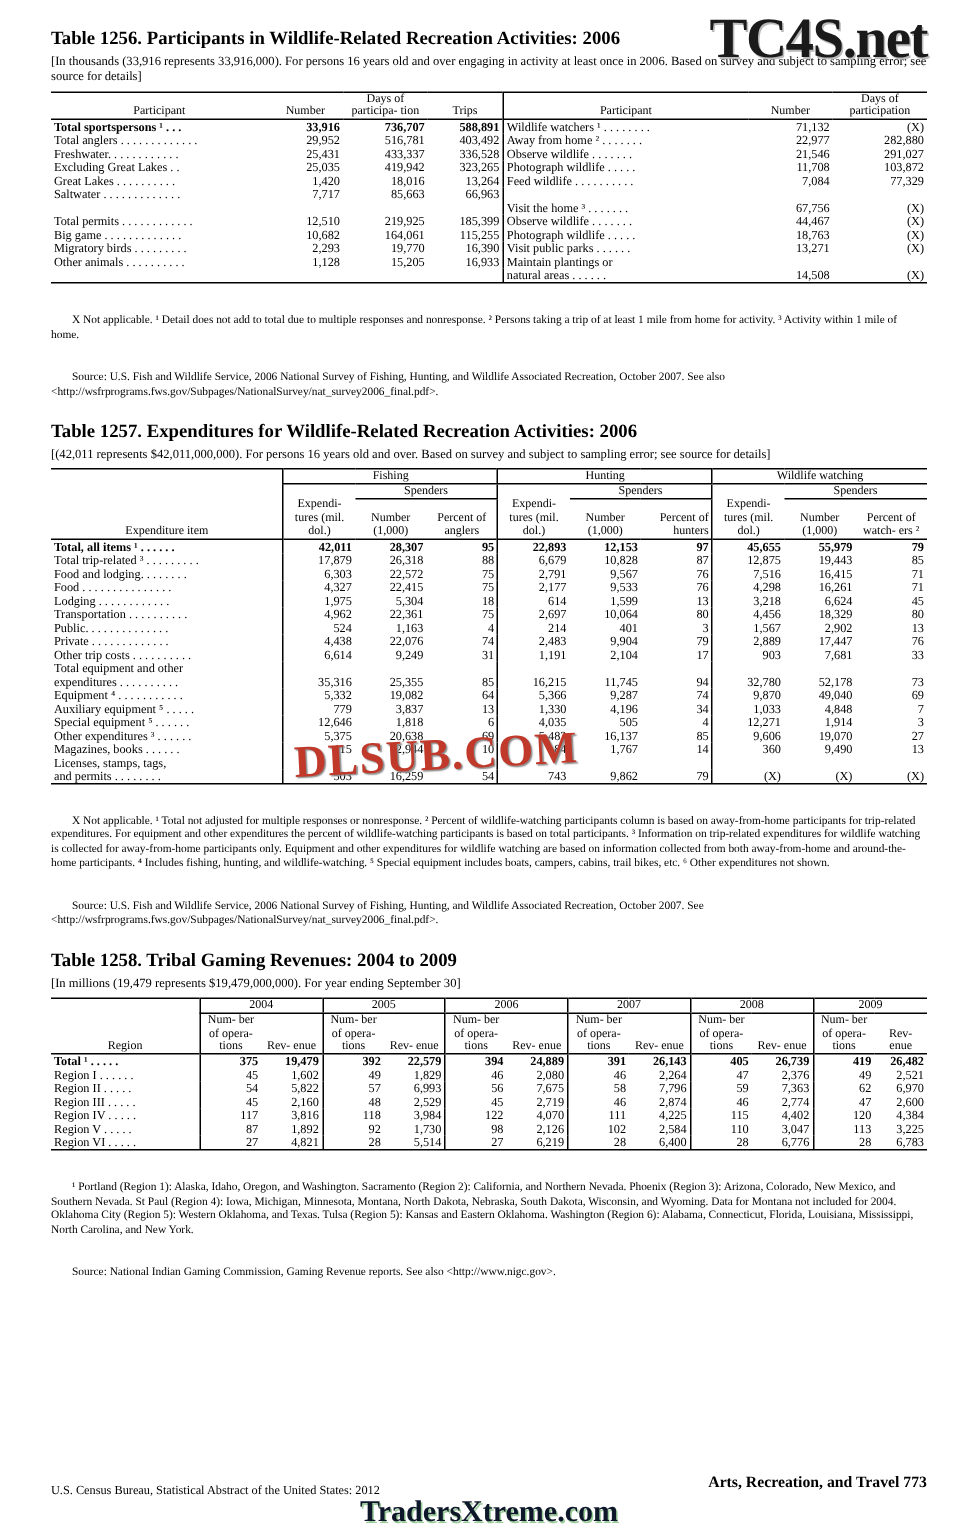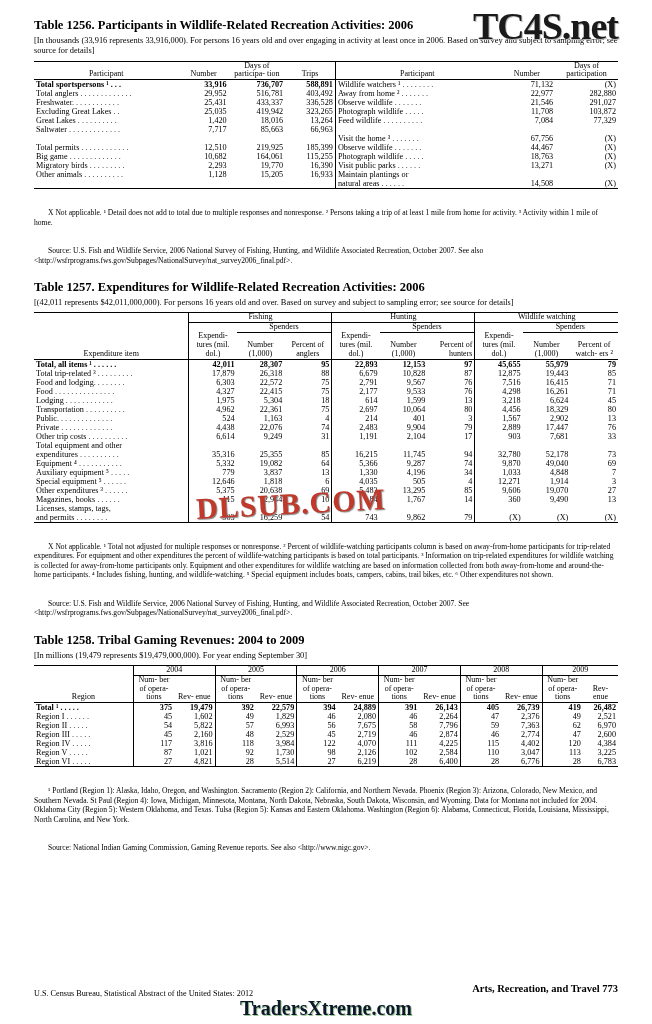--- a/index.html
+++ b/index.html
@@ -425,21 +425,21 @@
               <td class="num vr">12,271</td>
               <td class="num">1,914</td>
               <td class="num">3</td>
             </tr>
             <tr>
               <td class="lead ind2">Other expenditures ³ . . . . . .</td>
               <td class="num vr">5,375</td>
               <td class="num">20,638</td>
               <td class="num">69</td>
               <td class="num vr">5,483</td>
-              <td class="num">13,295</td>
+              <td class="num">16,137</td>
               <td class="num">85</td>
               <td class="num vr">9,606</td>
               <td class="num">19,070</td>
               <td class="num">27</td>
             </tr>
             <tr>
               <td class="lead ind3">Magazines, books . . . . . .</td>
               <td class="num vr">115</td>
               <td class="num">2,944</td>
               <td class="num">10</td>
@@ -588,21 +588,21 @@
               <td class="num vr">111</td>
               <td class="num">4,225</td>
               <td class="num vr">115</td>
               <td class="num">4,402</td>
               <td class="num vr">120</td>
               <td class="num">4,384</td>
             </tr>
             <tr>
               <td class="lead">Region V . . . . .</td>
               <td class="num vr">87</td>
-              <td class="num">1,021</td>
+              <td class="num">1,892</td>
               <td class="num vr">92</td>
               <td class="num">1,730</td>
               <td class="num vr">98</td>
               <td class="num">2,126</td>
               <td class="num vr">102</td>
               <td class="num">2,584</td>
               <td class="num vr">110</td>
               <td class="num">3,047</td>
               <td class="num vr">113</td>
               <td class="num">3,225</td>

